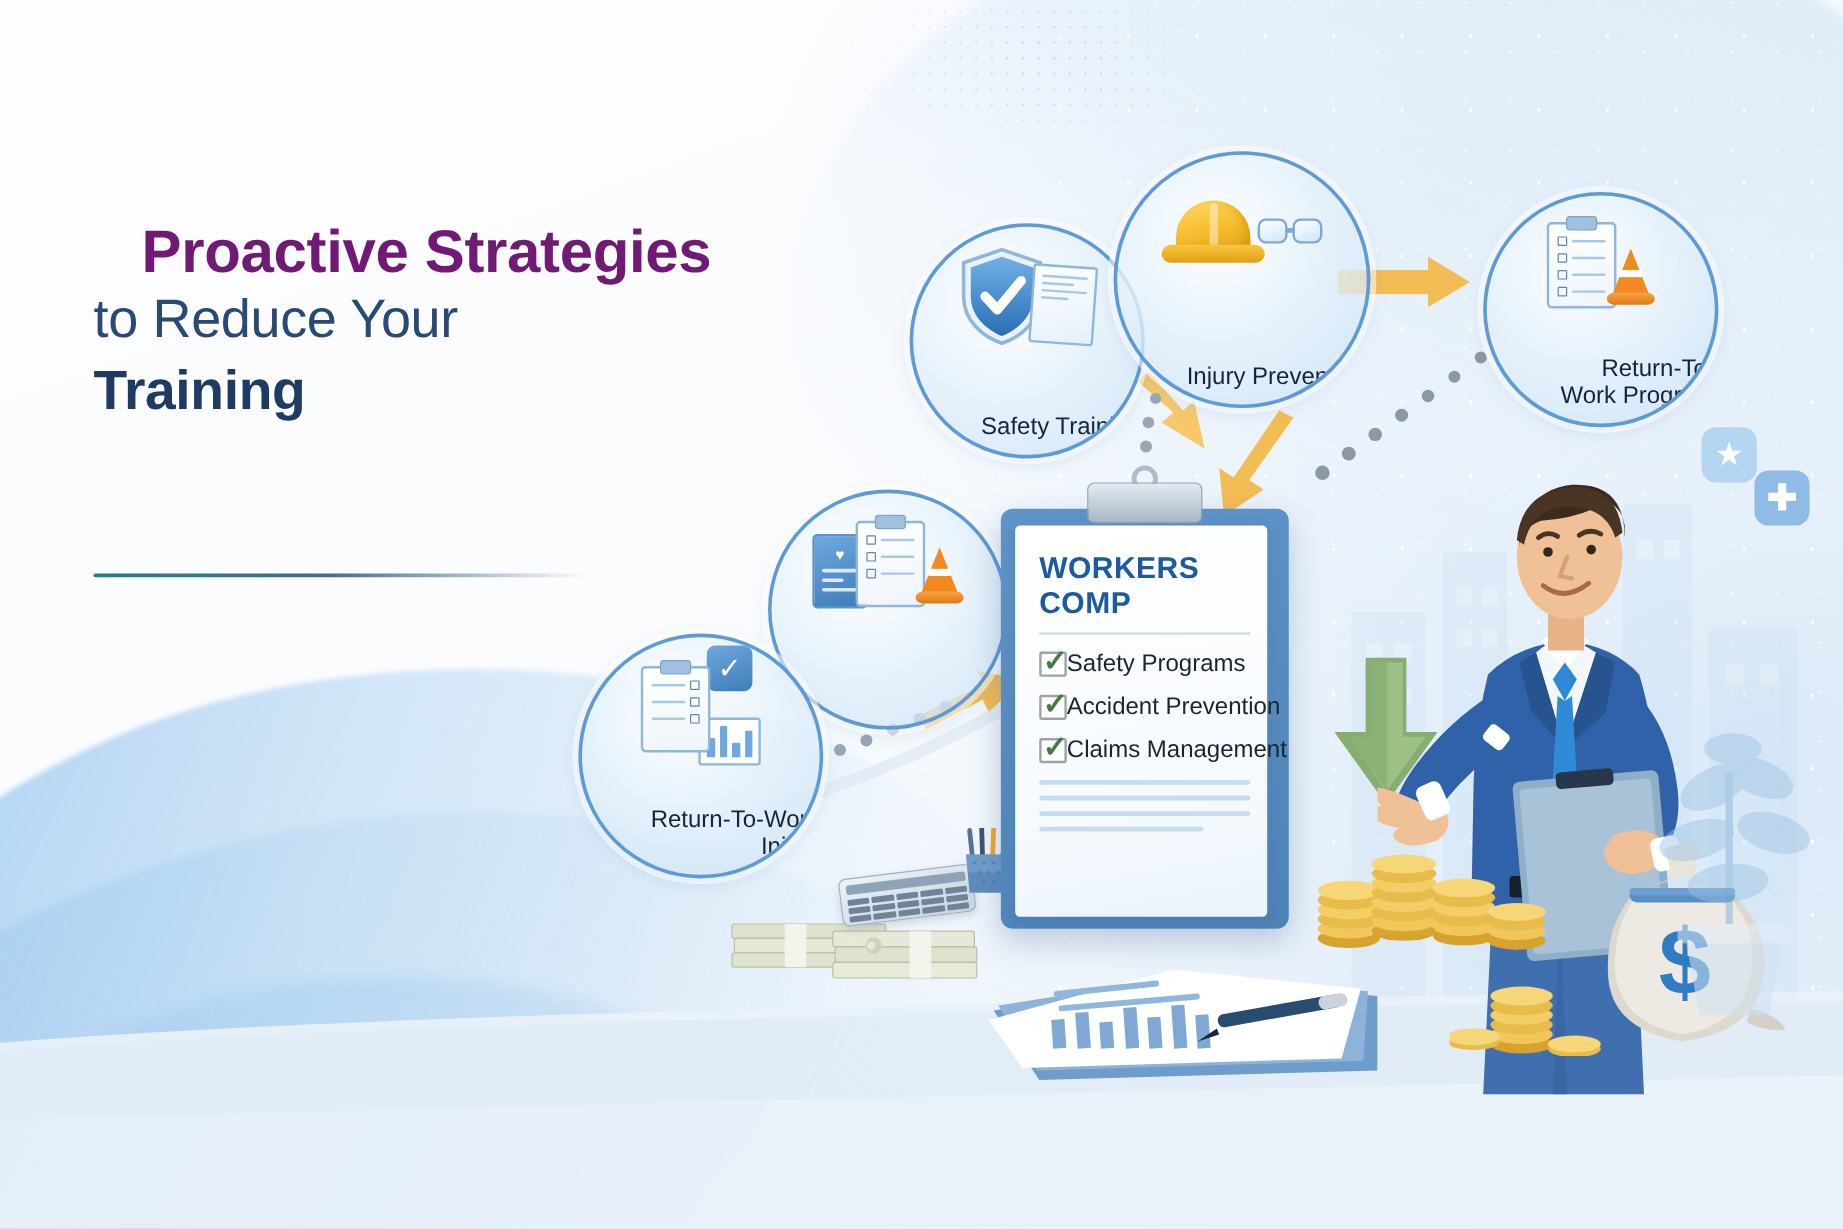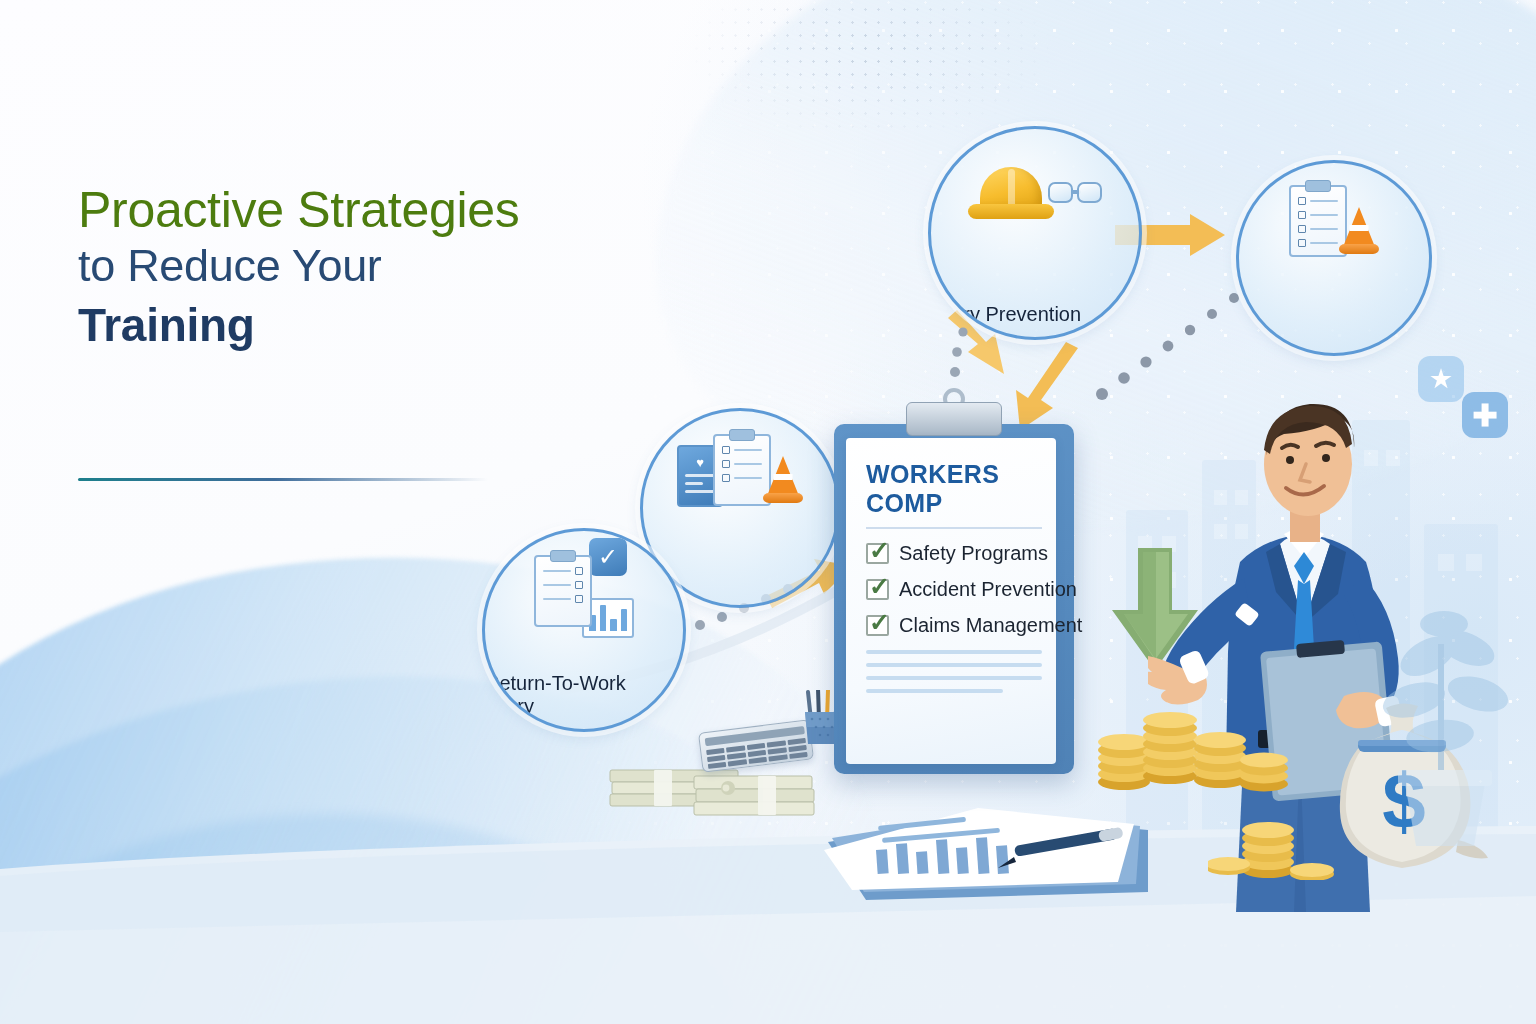--- a/index.html
+++ b/index.html
@@ -45,39 +45,39 @@
       radial-gradient(circle, rgba(255,255,255,.9) 1.4px, transparent 1.6px),
       radial-gradient(circle, rgba(255,255,255,.65) 1px, transparent 1.2px);
     background-size:57px 61px, 37px 41px;
     background-position:0 0, 19px 23px;
     -webkit-mask-image:linear-gradient(100deg, transparent 36%, #000 58%, #000 100%);
             mask-image:linear-gradient(100deg, transparent 36%, #000 58%, #000 100%); }
 
   
   .title-block { position:absolute; left:78px; top:184px; width:660px; }
   .t-line { display:block; letter-spacing:-.3px; }
-  .t1 { font-size:50px; font-weight:400; color:#4d7c0f; line-height:1.06; }
+  .t1 { font-size:50px; font-weight:700; color:#701a75; line-height:1.06;margin-left:40px; }
   .t2 { font-size:45px; font-weight:400; color:#284a74; line-height:1.30; }
   .t3 { font-size:46px; font-weight:700; color:#1a5ba8; line-height:1.30; }
   .t4 { font-size:46px; font-weight:700; color:#1f3b63; line-height:1.28; }
   .title-rule { position:absolute; left:78px; top:478px; width:410px; height:3px;
     background:linear-gradient(90deg,#1d7f8c 0%, #3f6d9b 48%, rgba(120,160,200,0) 100%);
     border-radius:2px; }
 
   
   .node { position:absolute; border-radius:50%;
     background:radial-gradient(circle at 40% 32%, rgba(255,255,255,.92), rgba(222,238,250,.78) 58%, rgba(198,224,245,.7) 100%);
     border:3px solid #5d9ad6;
     box-shadow:0 0 0 5px rgba(255,255,255,.55), 0 4px 14px rgba(70,120,170,.18);
     display:flex; flex-direction:column; align-items:center; justify-content:flex-start;
     overflow:hidden; }
   .node .art { position:relative; width:100%; height:56%; display:flex;
     align-items:center; justify-content:center; padding-top:10px; }
   .node .cap { position:absolute; bottom:10px; left:0; right:0;
-    text-align:left; font-size:20px; color:#15243b; line-height:1.18; font-weight:400;margin-top:16px; }
+    text-align:right; font-size:20px; color:#15243b; line-height:1.18; font-weight:400;margin-top:16px; }
 
   #node-safety  { left:758px; top:186px; width:196px; height:196px; }
   #node-injury-top { left:928px; top:126px; width:214px; height:214px; }
   #node-rtw-top { left:1236px; top:160px; width:196px; height:196px; }
   #node-injury-low { left:640px; top:408px; width:200px; height:200px; }
   #node-rtw-low { left:482px; top:528px; width:204px; height:204px; }
 
   
   .shield { width:72px; height:84px; position:relative; }
   .shield svg { width:100%; height:100%; display:block; }
@@ -155,21 +155,21 @@
   #clipboard .clip-top { position:absolute; left:50%; top:-22px; transform:translateX(-50%);
     width:96px; height:34px; background:linear-gradient(180deg,#e3eaf1,#a8b7c6);
     border-radius:6px; border:1px solid #90a2b4; }
   #clipboard .clip-ring { position:absolute; left:50%; top:-36px; transform:translateX(-50%);
     width:22px; height:22px; border:4px solid #aebdcc; border-radius:50%; background:transparent; }
   #clipboard .sheet { position:absolute; left:12px; top:14px; right:18px; bottom:10px;
     background:linear-gradient(170deg,#ffffff 0%,#f6fafe 70%,#eaf3fb 100%);
     border-radius:4px; box-shadow:0 3px 10px rgba(40,80,130,.16); padding:22px 14px 0 20px; }
   .cb-title { font-size:25px; font-weight:700; color:#1d5b9e; letter-spacing:.4px; }
   .cb-rule { height:2px; background:#cddced; margin:9px 0 13px; }
-  .cb-item { display:flex; align-items:center; gap:10px; margin-bottom:13px; }
+  .cb-item { display:flex; align-items:center; margin-bottom:13px; }
   .cb-box { width:23px; height:21px; border:2px solid #9aa7a0; border-radius:2px; flex:none;
     position:relative; background:#fff; }
   .cb-box:after { content:"✓"; position:absolute; left:1px; top:-9px; font-size:25px;
     color:#4a7a43; font-weight:700; }
   .cb-text { font-size:20px; color:#1b2431; white-space:nowrap; }
   .cb-lines { margin-top:8px; display:flex; flex-direction:column; gap:9px; }
   .cb-lines i { display:block; height:4px; background:#c6dcf0; border-radius:2px; }
   .cb-lines i:nth-child(4){ width:78%; }
 
   
@@ -286,20 +286,44 @@
       <circle cx="700" cy="625" r="5"></circle>
         <circle cx="722" cy="617" r="5"></circle>
       <circle cx="744" cy="608" r="5"></circle>
         <circle cx="766" cy="599" r="5"></circle>
       <circle cx="788" cy="589" r="5"></circle>
     </g>
 
     <path d="M560 690 Q700 668 838 590" stroke="#dfe8f2" stroke-width="10" fill="none" opacity=".75"></path>
   </svg>
 
+  <div class="node" id="node-safety">
+    <div class="art">
+      <div class="shield">
+        <svg viewBox="0 0 72 84">
+          <path d="M36 3 L68 14 V42 C68 62 52 76 36 81 C20 76 4 62 4 42 V14 Z" fill="#e9f2fb" stroke="#8fb6dc" stroke-width="3"></path>
+          <path d="M36 9 L62 18 V42 C62 58 49 70 36 75 C23 70 10 58 10 42 V18 Z" fill="url(#shg)"></path>
+          <defs>
+              <linearGradient id="shg" x1="0" y1="0" x2="0" y2="1">
+            <stop offset="0" stop-color="#6fb0e6"></stop>
+                <stop offset="1" stop-color="#2a6fb5"></stop>
+          </linearGradient>
+            </defs>
+          <path d="M22 42 L32 53 L52 29" stroke="#fff" stroke-width="8" fill="none" stroke-linecap="round" stroke-linejoin="round"></path>
+        </svg>
+      </div>
+      <div class="minidoc">
+        <i></i>
+          <i></i>
+          <i></i>
+          <i></i>
+      </div>
+    </div>
+    <div class="cap">Safety Training</div>
+  </div>
 
   <div class="node" id="node-injury-top">
     <div class="art">
       <div class="hat">
         <div class="dome"></div>
           <div class="ridge"></div>
           <div class="brim"></div>
       </div>
       <div class="goggles">
         <div class="lens l"></div>
@@ -330,20 +354,24 @@
         <div class="row">
             <span class="box"></span>
             <span class="ln"></span>
           </div>
       </div>
       <div class="cone">
         <div class="body"></div>
           <div class="stripe s1"></div>
           <div class="base"></div>
       </div>
+    </div>
+    <div class="cap">
+      <span>Return-To-</span><br>
+      <span>Work Program</span>
     </div>
   </div>
 
   <div class="node" id="node-injury-low">
     <div class="art">
       <div class="bluecard">
         <div class="heart">♥</div>
           <div class="ln"></div>
           <div class="ln s"></div>
           <div class="ln"></div>

